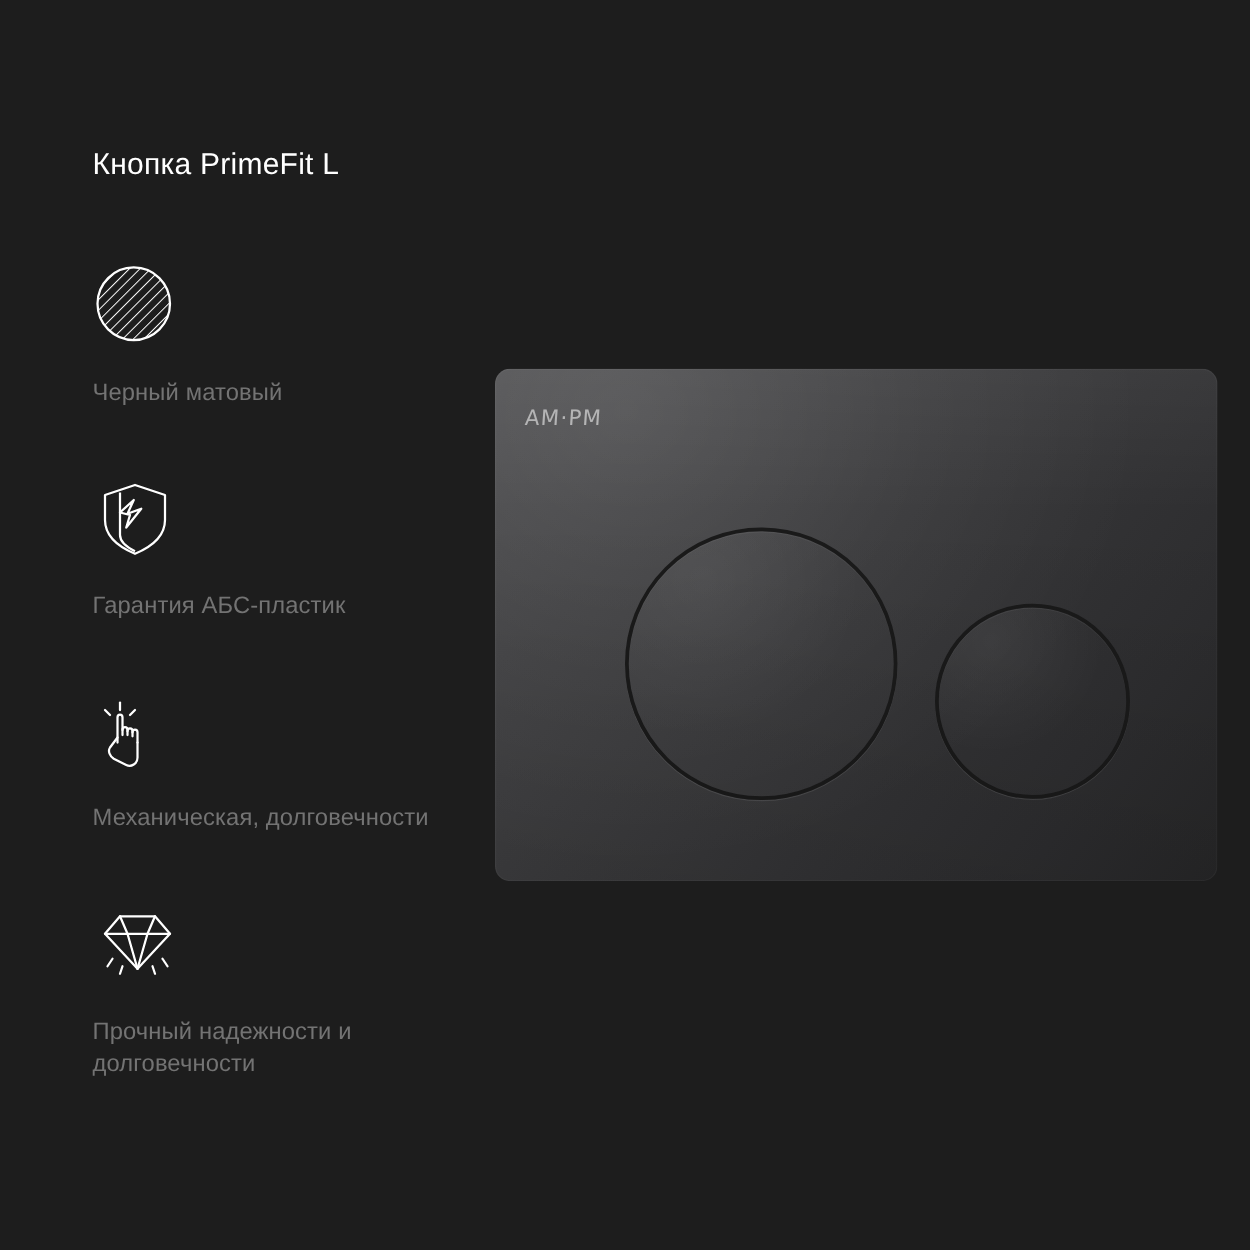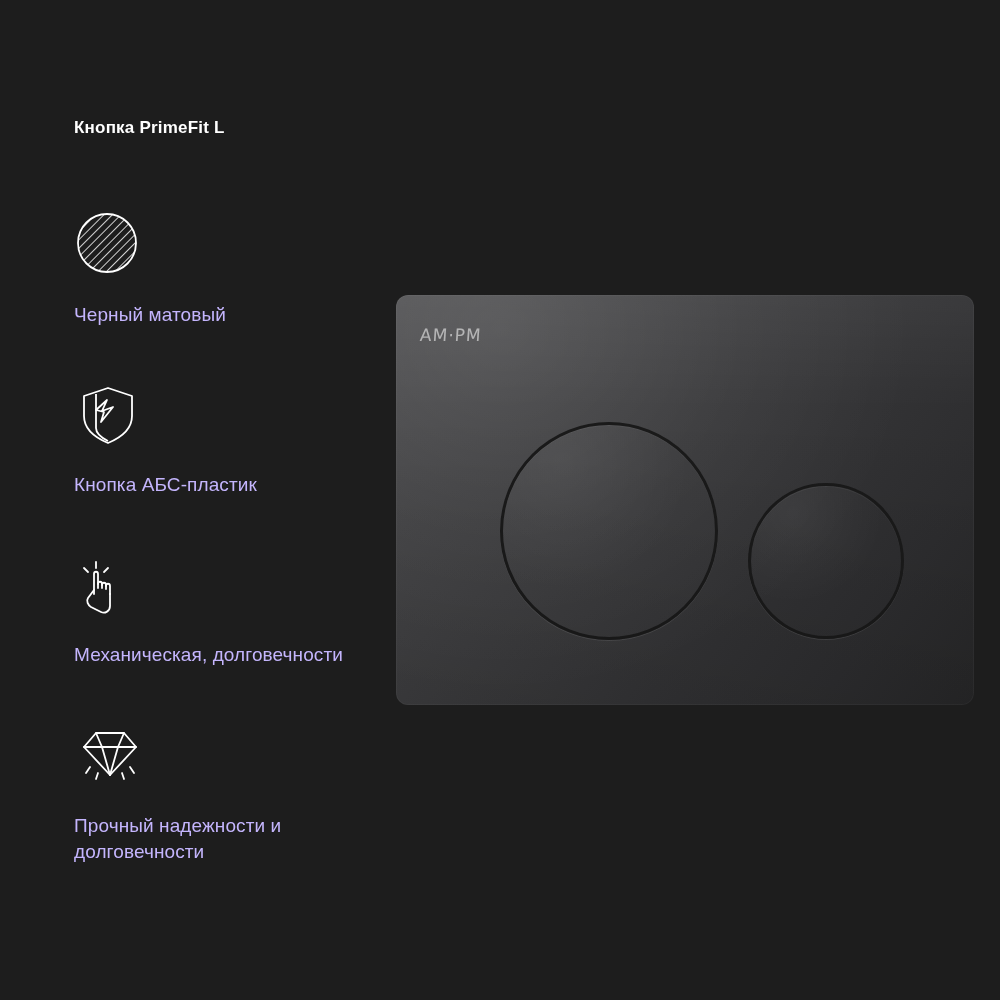--- a/index.html
+++ b/index.html
@@ -17,22 +17,22 @@
   }
   .page {
     position: absolute;
     inset: 0;
     background: #1d1d1d;
   }
   .title {
     position: absolute;
     left: 74px;
     top: 118px;
-    font-size: 17px;
-    font-weight: bold;
+    font-size: 24px;
+    font-weight: normal;
     letter-spacing: 0.2px;
     color: #ffffff;
     white-space: nowrap;
   }
   
   .features {
     position: absolute;
     left: 74px;
     top: 210px;
     width: 310px;
@@ -43,21 +43,21 @@
   .feature:last-child { margin-bottom: 0; }
   .feature-icon {
     width: 72px;
     height: 72px;
     display: block;
   }
   .feature-label {
     margin-top: 20px;
     font-size: 19px;
     line-height: 1.38;
-    color: #c4b5fd;
+    color: #737373;
     font-weight: 400;
     letter-spacing: 0.1px;
   }
   
   .plate-wrap {
     position: absolute;
     left: 396px;
     top: 295px;
     width: 578px;
     height: 410px;
@@ -143,21 +143,21 @@
     </div>
 
     <div class="feature">
       <span class="feature-icon">
         <svg viewBox="0 0 72 72" width="72" height="72" aria-hidden="true">
           <path d="M10 16 L34 8 L58 16 V36 C58 50 46 58 34 63 C22 58 10 50 10 36 Z" fill="none" stroke="#ffffff" stroke-width="1.8" stroke-linejoin="round"></path>
           <path d="M22 14 L22 48 C22 54 28 58 34 61" fill="none" stroke="#ffffff" stroke-width="1.8" stroke-linejoin="round"></path>
           <path d="M22 30 L33 20 L28 31 L39 27 L27 42 L30 32 Z" fill="none" stroke="#ffffff" stroke-width="1.8" stroke-linejoin="round"></path>
         </svg>
       </span>
-      <div class="feature-label">Кнопка АБС-пластик</div>
+      <div class="feature-label">Гарантия АБС-пластик</div>
     </div>
 
     <div class="feature">
       <span class="feature-icon">
         <svg viewBox="0 0 72 72" width="72" height="72" aria-hidden="true">
           <g fill="none" stroke="#ffffff" stroke-width="1.8" stroke-linecap="round" stroke-linejoin="round">
             <path d="M20 44 L20 24 C20 21 24 21 24 24 L24 38"></path>
             <path d="M24 34 C24 31 28 31 28 34 L28 38"></path>
             <path d="M28 35 C28 32 32 32 32 35 L32 39"></path>
             <path d="M32 36 C32 33 36 33 36 36 L36 44"></path>

